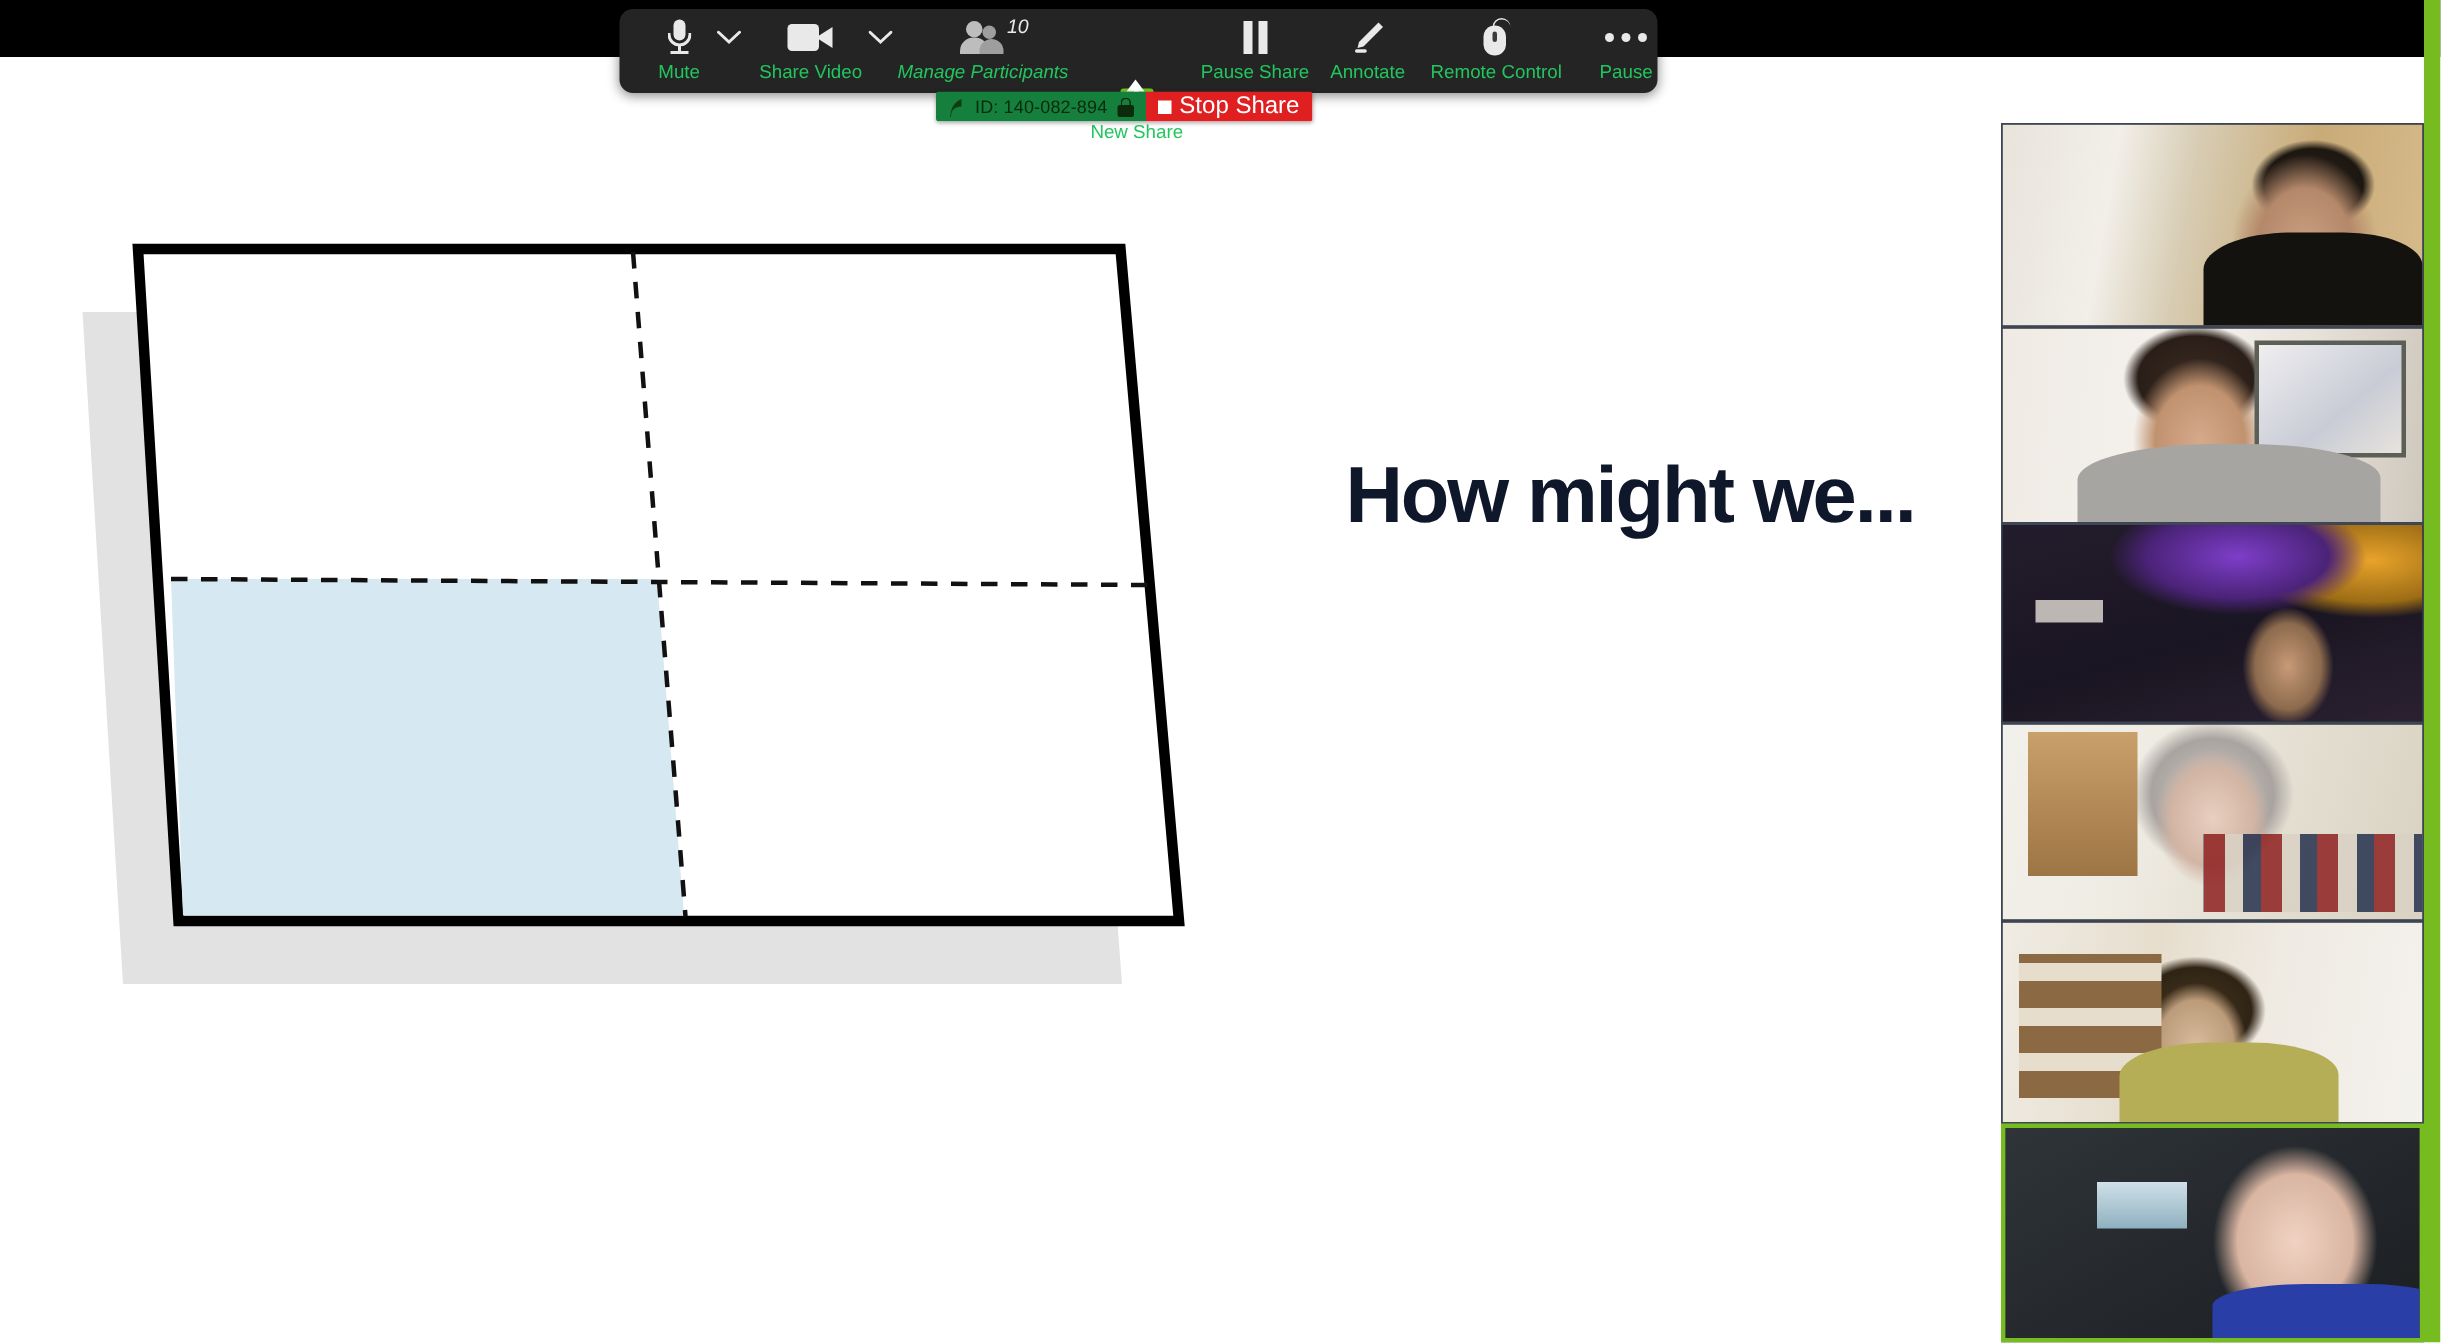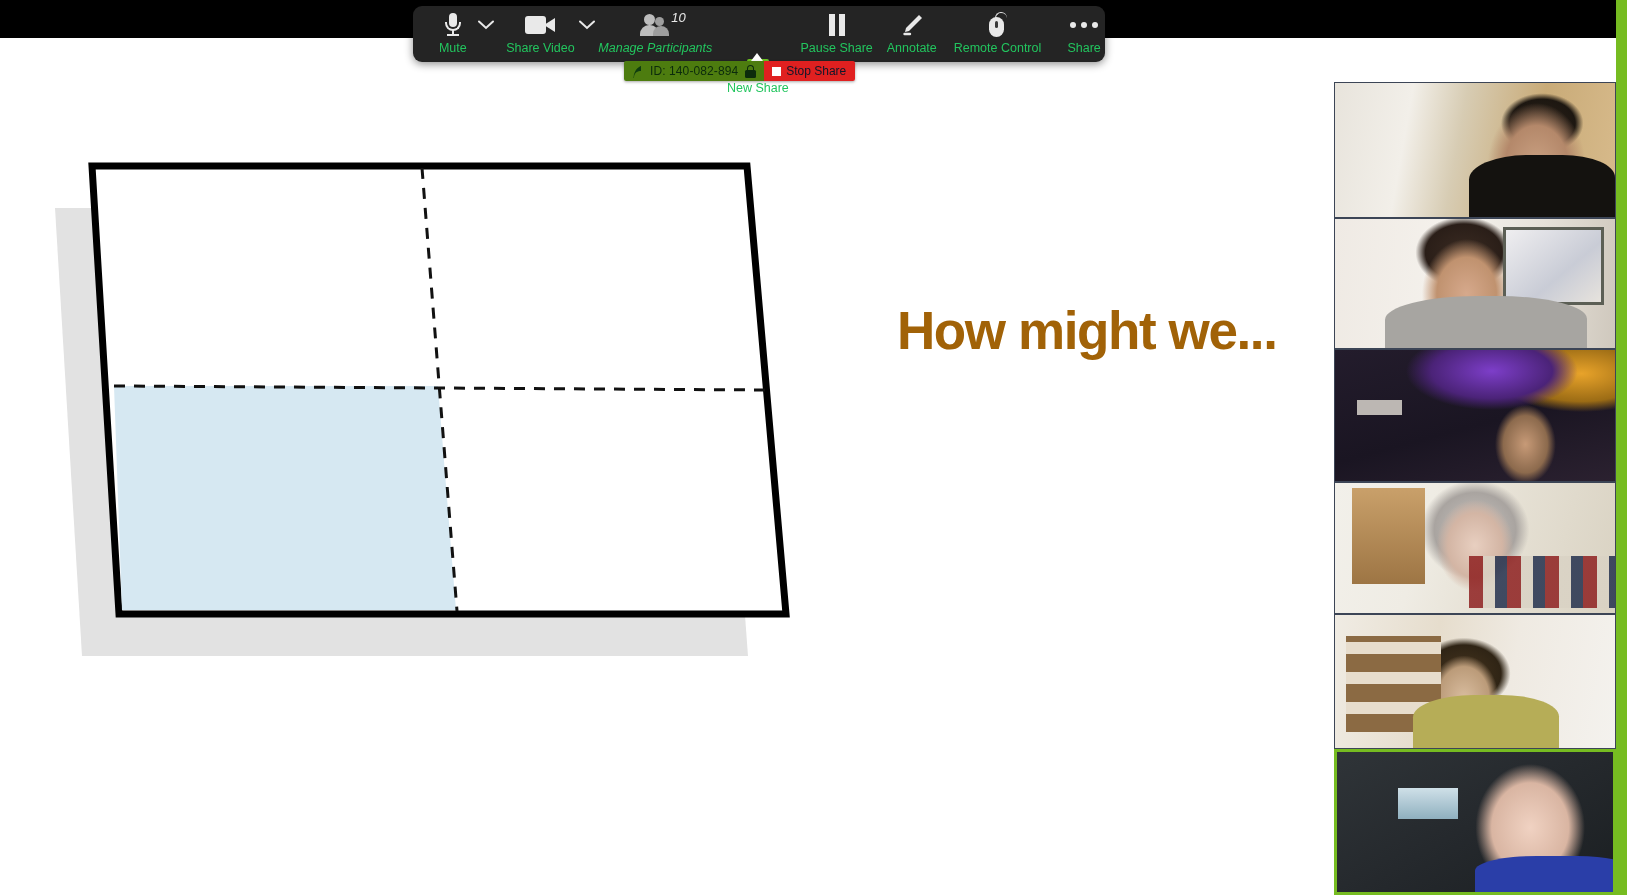--- a/index.html
+++ b/index.html
@@ -94,37 +94,37 @@
   .dots-icon span { width:6px; height:6px; background:#e9e9e9; border-radius:50%; }
 
   
   #share-status-bar {
     position:absolute; top:61px; left:624px; height:20px;
     display:flex; align-items:stretch; z-index:35;
     border-radius:2px; overflow:hidden;
     box-shadow:0 1px 3px rgba(0,0,0,.35);
   }
   #share-status-green {
-    background:#4d7c0f; display:flex; align-items:center; gap:7px; padding:0 8px;
+    background:#15803d; display:flex; align-items:center; gap:7px; padding:0 8px;
   }
   #share-status-green .arrowup {
     width:11px; height:13px; position:relative;
   }
   #share-id-text { font-size:12px; color:#0c2b0c; font-weight:normal; letter-spacing:.1px; }
   .lock-icon { position:relative; width:11px; height:13px; }
   .lock-icon .shackle { position:absolute; left:2.2px; top:0; width:6.5px; height:6px;
     border:1.6px solid #0c2b0c; border-bottom:none; border-radius:4px 4px 0 0; }
   .lock-icon .lbody { position:absolute; left:0; top:5px; width:11px; height:8px;
     background:#0c2b0c; border-radius:1.5px; }
   #stop-share-btn {
     background:#e02020; display:flex; align-items:center; gap:5px; padding:0 9px 0 8px;
     cursor:pointer;
   }
   #stop-share-btn .sq { width:9px; height:9px; background:#ffffff; }
-  #stop-share-label { font-size:12px; color:#0f172a; }
+  #stop-share-label { font-size:16px; color:#ffffff; }
 
   
   #slide-area { position:absolute; left:0; top:38px; width:1340px; height:857px; z-index:5; }
 
   #slide-svg { position:absolute; left:0; top:0; }
 
   #timer-chip {
     position:absolute; left:190px; top:398px; width:188px; height:98px;
     background:#ffffff; display:flex; align-items:center; justify-content:center;
     z-index:8;
@@ -132,21 +132,21 @@
   #timer-text {
     font-family:"DejaVu Sans", sans-serif;
     font-weight:bold; font-size:54px; color:#2b2b2b;
     letter-spacing:-1px; transform:scaleX(.82); transform-origin:center;
   }
 
   
   #slide-text { position:absolute; left:897px; top:262px; width:520px; z-index:6; }
   #hmw-heading {
     font-family:"Liberation Sans", sans-serif;
-    font-weight:bold; font-size:53px; color:#a16207;
+    font-weight:bold; font-size:53px; color:#0f172a;
     letter-spacing:-1.4px; line-height:62px; white-space:nowrap;
   }
   #hmw-body {
     font-family:"Liberation Sans", sans-serif;
     font-weight:normal; font-size:46px; color:#111111;
     letter-spacing:-1px; line-height:66px; margin-top:22px;
     white-space:pre-line;
   }
 
   
@@ -328,21 +328,21 @@
     </div>
     <div class="tb-label">Remote Control</div>
   </div>
 
   <div class="tb-item" style="margin-left:22px;width:46px;">
     <div class="tb-icon dots-icon">
       <span></span>
         <span></span>
         <span></span>
     </div>
-    <div class="tb-label">Share</div>
+    <div class="tb-label">Pause</div>
   </div>
 </div>
 
 <div id="share-status-bar">
   <div id="share-status-green">
     <span class="arrowup">
       <svg width="11" height="14" viewBox="0 0 11 14">
         <path d="M2 13 C2 7 6 6 9 6 L9 1 C9 1 2 3 1.5 13 Z" fill="#0f3d0f"></path>
       </svg>
     </span>

